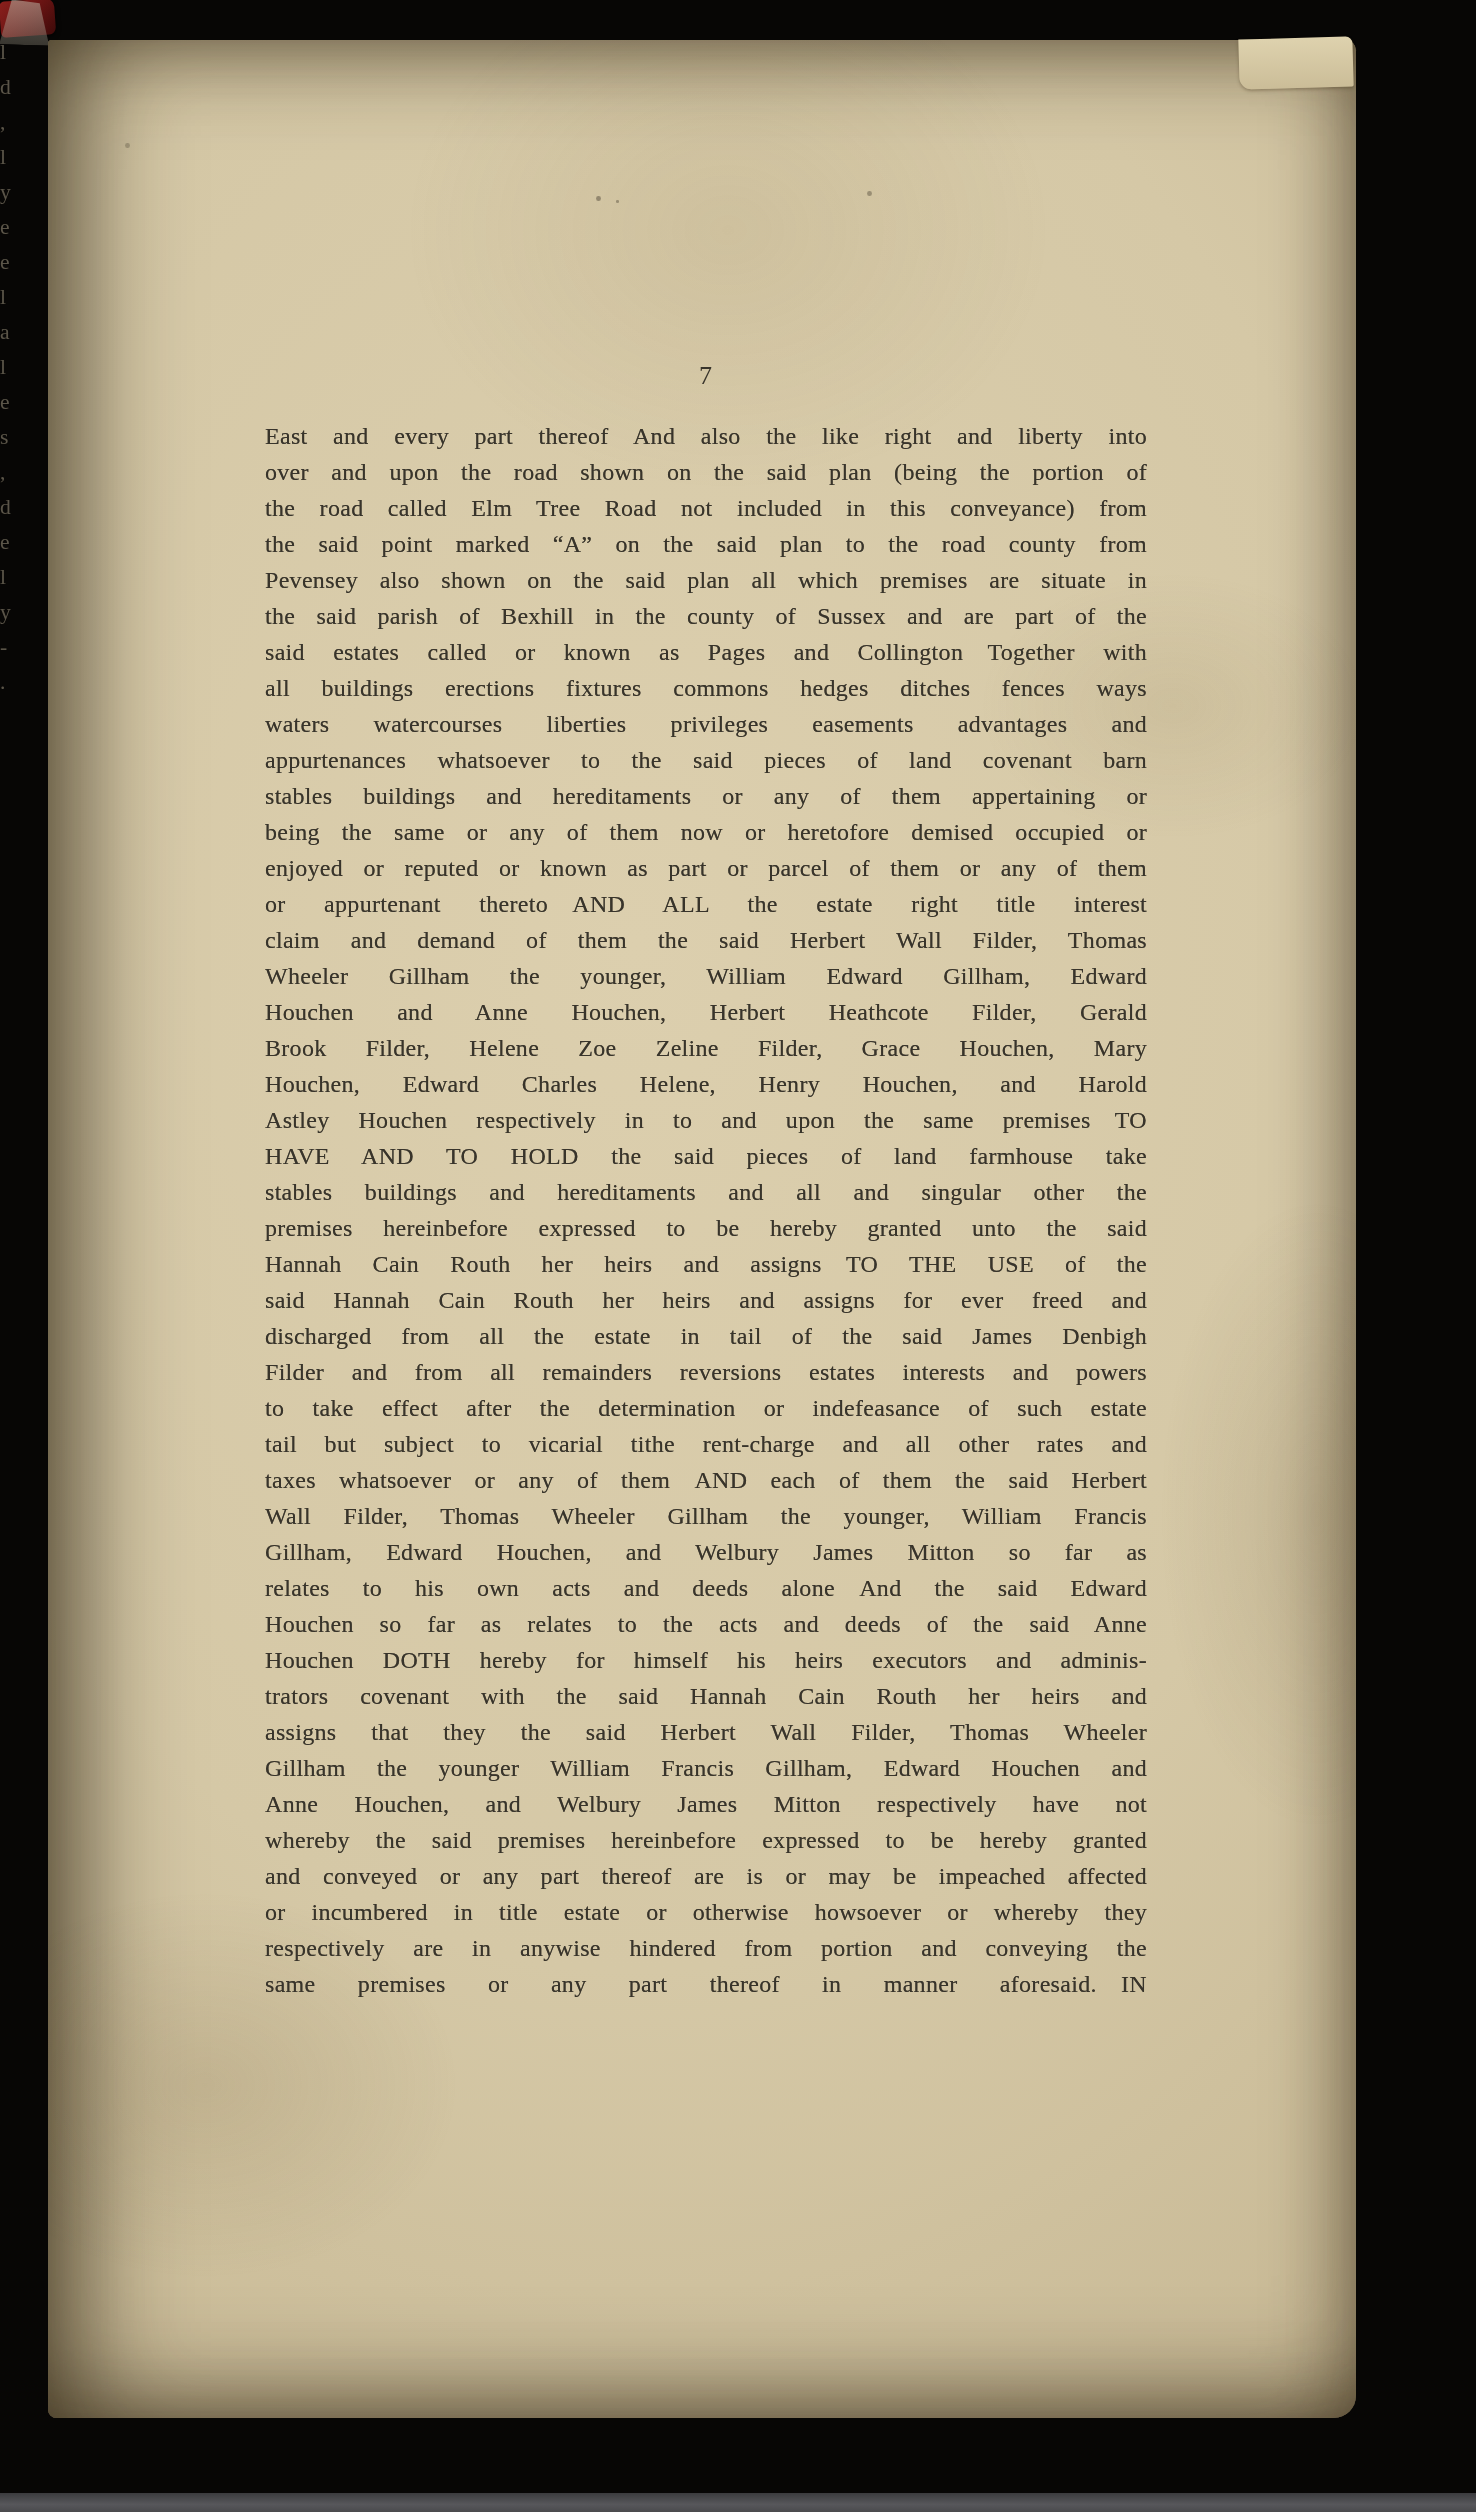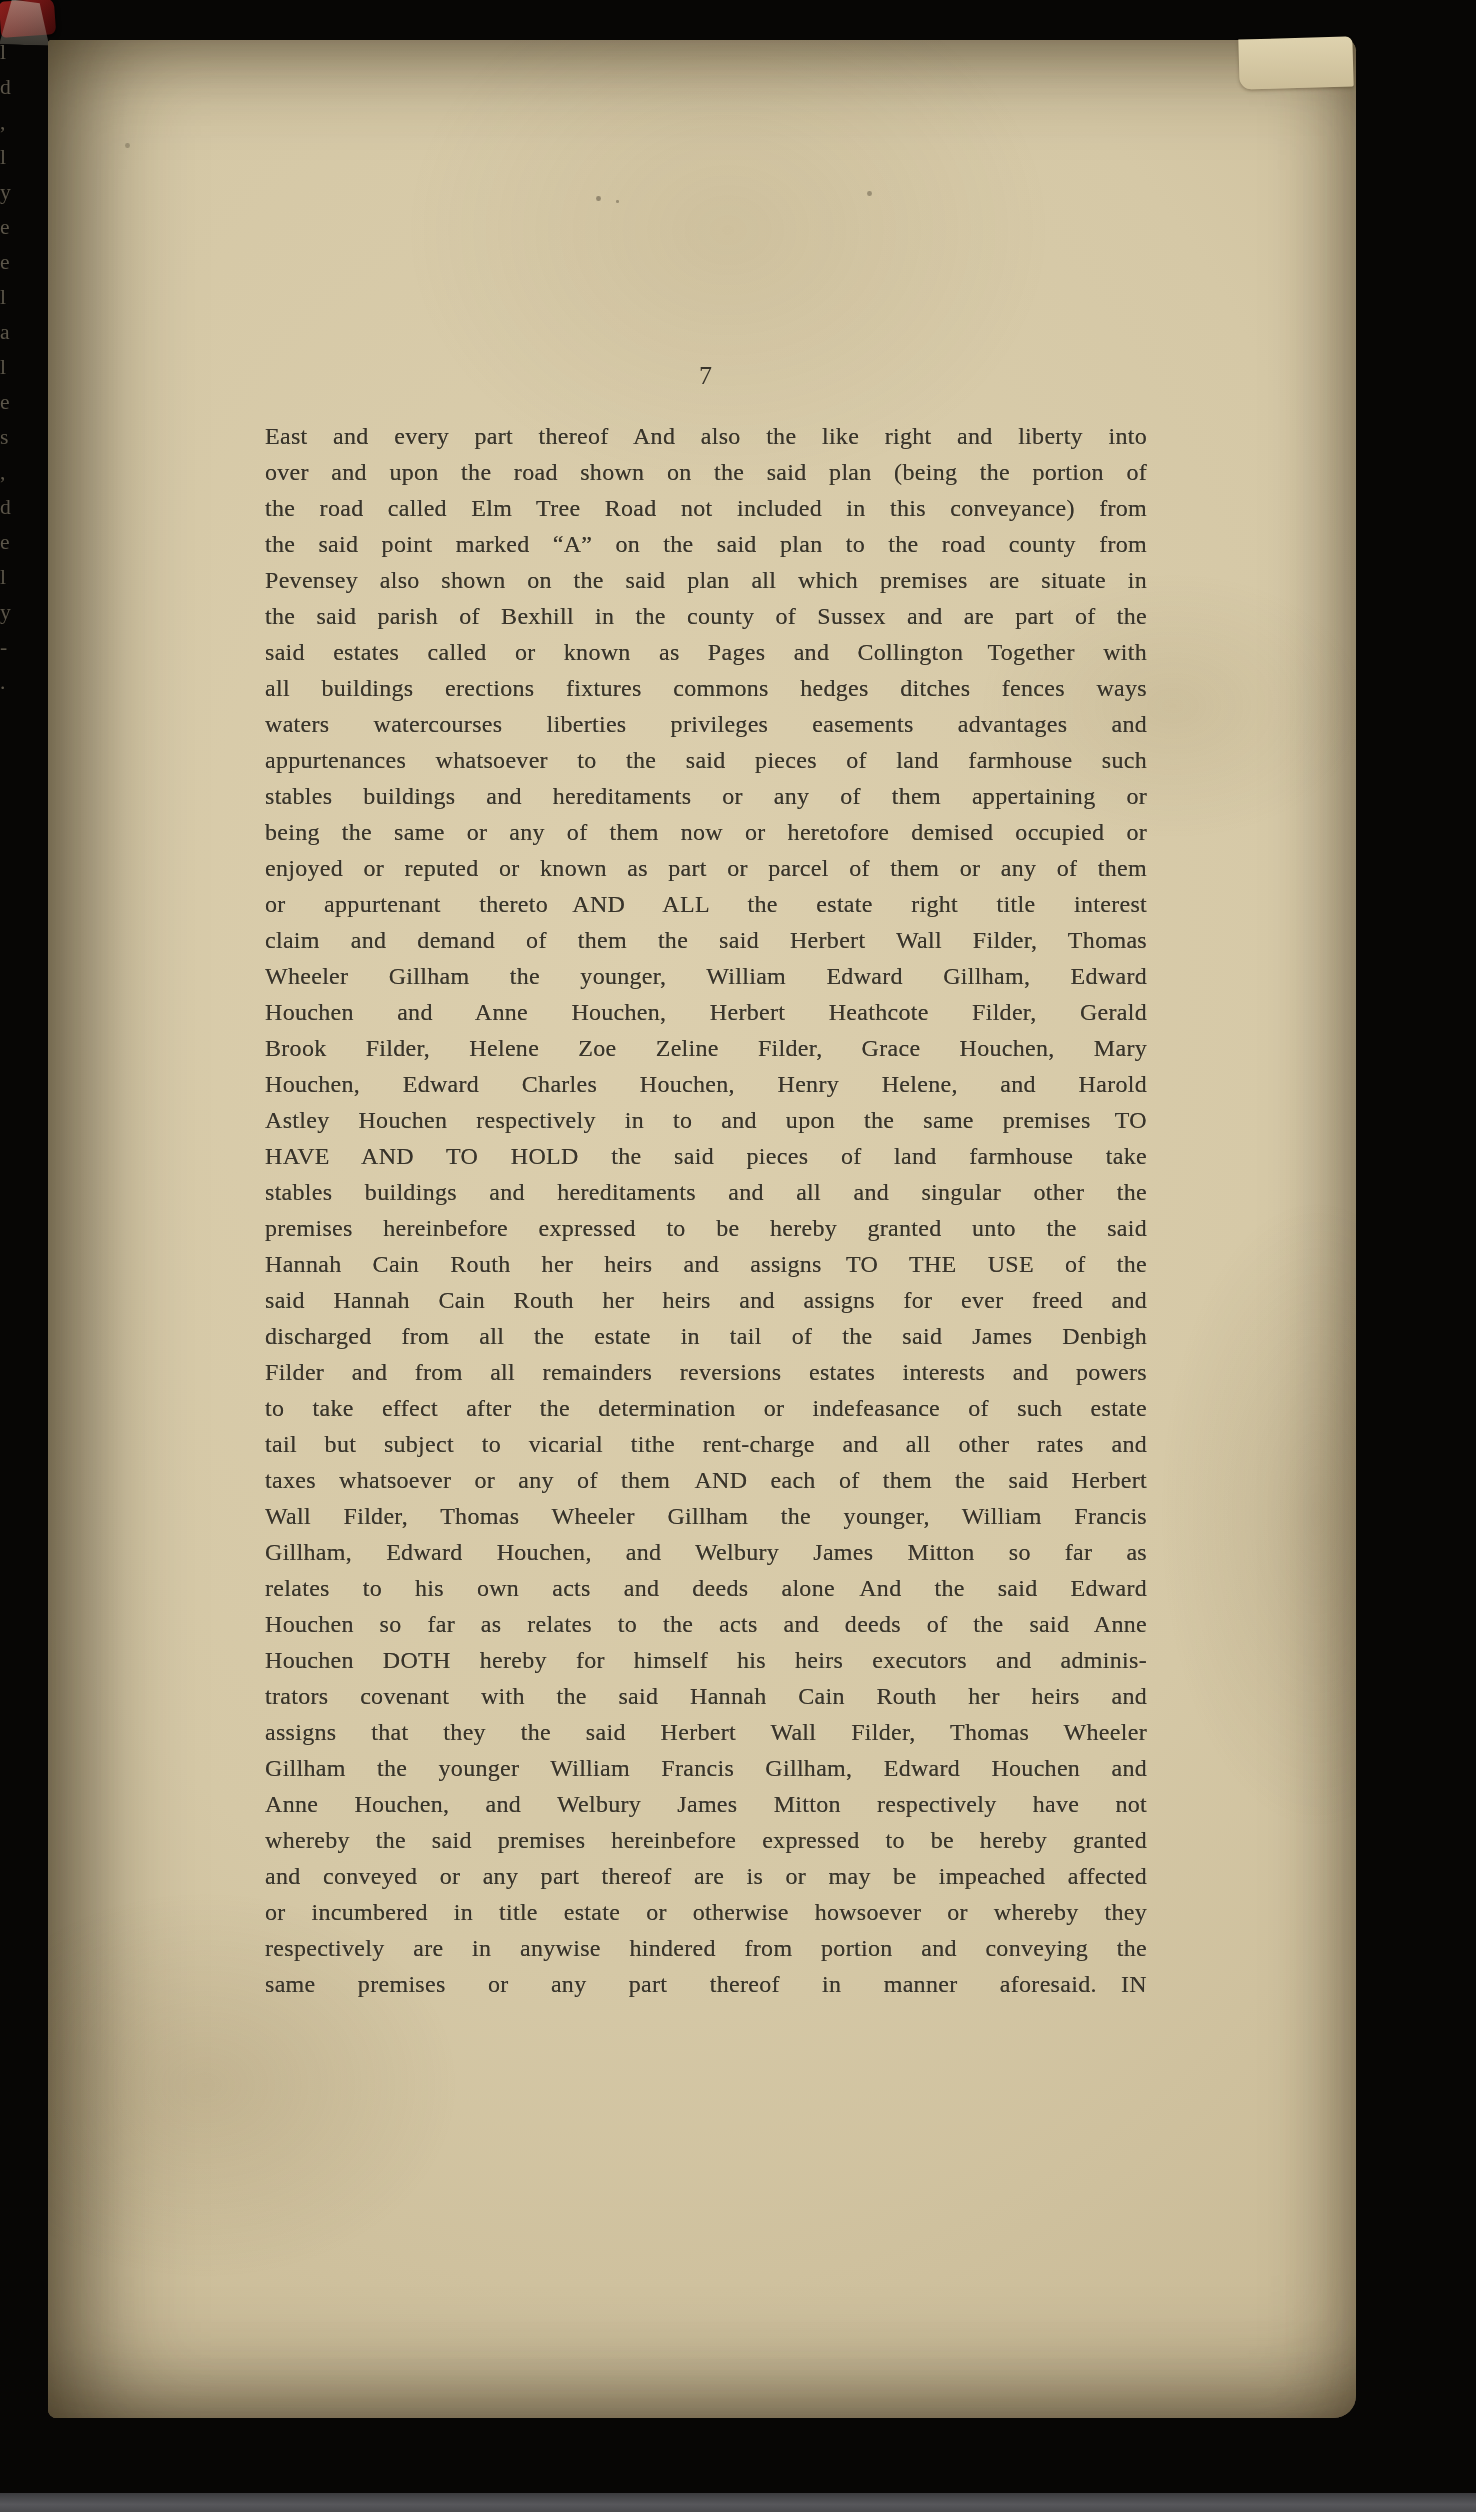--- a/index.html
+++ b/index.html
@@ -171,30 +171,30 @@
 
     <div class="line">East and every part thereof And also the like right and liberty into</div>
         <div class="line">over and upon the road shown on the said plan (being the portion of</div>
         <div class="line">the road called Elm Tree Road not included in this conveyance) from</div>
         <div class="line">the said point marked “A” on the said plan to the road county from</div>
         <div class="line">Pevensey also shown on the said plan all which premises are situate in</div>
         <div class="line">the said parish of Bexhill in the county of Sussex and are part of the</div>
         <div class="line">said estates called or known as Pages and Collington Together with</div>
         <div class="line">all buildings erections fixtures commons hedges ditches fences ways</div>
         <div class="line">waters watercourses liberties privileges easements advantages and</div>
-        <div class="line">appurtenances whatsoever to the said pieces of land farmhouse such</div>
+        <div class="line">appurtenances whatsoever to the said pieces of land covenant barn</div>
         <div class="line">stables buildings and hereditaments or any of them appertaining or</div>
         <div class="line">being the same or any of them now or heretofore demised occupied or</div>
         <div class="line">enjoyed or reputed or known as part or parcel of them or any of them</div>
         <div class="line">or appurtenant thereto AND ALL the estate right title interest</div>
         <div class="line">claim and demand of them the said Herbert Wall Filder, Thomas</div>
         <div class="line">Wheeler Gillham the younger, William Edward Gillham, Edward</div>
         <div class="line">Houchen and Anne Houchen, Herbert Heathcote Filder, Gerald</div>
         <div class="line">Brook Filder, Helene Zoe Zeline Filder, Grace Houchen, Mary</div>
-        <div class="line">Houchen, Edward Charles Houchen, Henry Helene, and Harold</div>
+        <div class="line">Houchen, Edward Charles Helene, Henry Houchen, and Harold</div>
         <div class="line">Astley Houchen respectively in to and upon the same premises TO</div>
         <div class="line">HAVE AND TO HOLD the said pieces of land farmhouse take</div>
         <div class="line">stables buildings and hereditaments and all and singular other the</div>
         <div class="line">premises hereinbefore expressed to be hereby granted unto the said</div>
         <div class="line">Hannah Cain Routh her heirs and assigns TO THE USE of the</div>
         <div class="line">said Hannah Cain Routh her heirs and assigns for ever freed and</div>
         <div class="line">discharged from all the estate in tail of the said James Denbigh</div>
         <div class="line">Filder and from all remainders reversions estates interests and powers</div>
         <div class="line">to take effect after the determination or indefeasance of such estate</div>
         <div class="line">tail but subject to vicarial tithe rent-charge and all other rates and</div>

